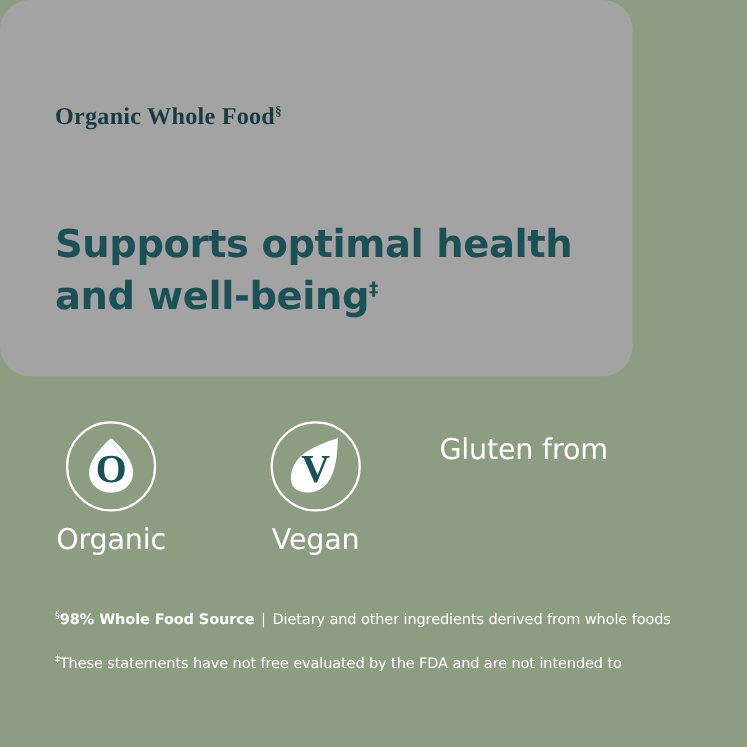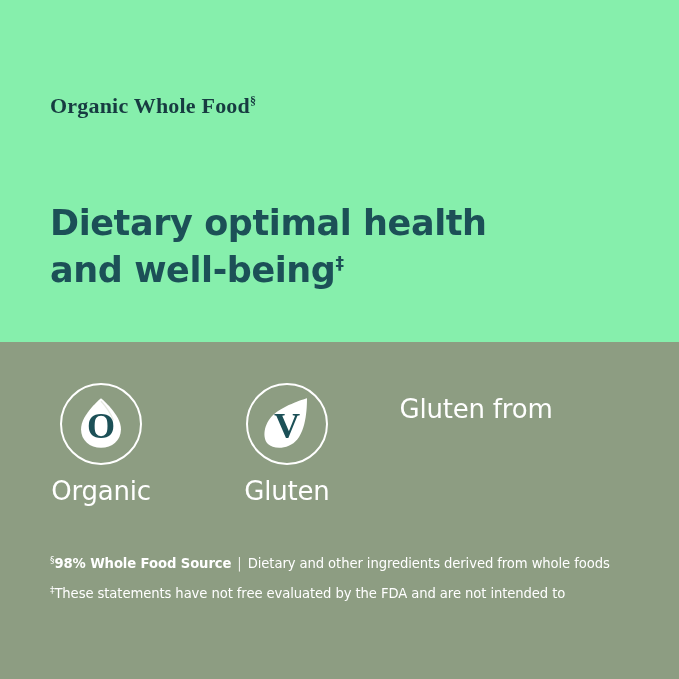--- a/index.html
+++ b/index.html
@@ -20,23 +20,24 @@
     position:relative;
     width:679px;
     height:679px;
     background:#8d9d82;
   }
 
   
   #top-section {
     position:absolute;
     left:0; top:0;
-    width:679px;
+    width:575px;
     height:342px;
-    background:#86efac;
+    background:#a3a3a3;
+    border-radius:27px;
   }
 
   #eyebrow {
     position:absolute;
     left:50px;
     top:93px;
     font-family:"Liberation Serif", serif;
     font-weight:bold;
     font-size:22px;
     color:#173b41;
@@ -135,21 +136,21 @@
   }
 
   .fn-line {
     font-family:"DejaVu Sans", sans-serif;
     color:#ffffff;
     font-size:13.2px;
     letter-spacing:-0.1px;
     white-space:nowrap;
   }
 
-  #fn-primary { margin-bottom:15px; }
+  #fn-primary { margin-bottom:25px; }
   #fn-primary .fn-strong { font-weight:bold; }
   #fn-primary .fn-sep { padding:0 6px; opacity:0.85; }
   #fn-primary .fn-rest { font-weight:normal; }
 
   #fn-secondary .fn-sec-1 { display:block; }
   #fn-secondary .fn-sec-2 { display:block; margin-top:4px; padding-left:8px; }
   .fn-sup {
     font-size:9px;
     vertical-align:super;
     line-height:0;
@@ -161,21 +162,21 @@
 <div id="panel">
 
   <div id="top-section">
 
     <div id="eyebrow">
       <span>Organic Whole Food</span><span class="sup">§</span>
     </div>
 
 
     <div id="tagline">
-      <span>Dietary optimal health</span><br>
+      <span>Supports optimal health</span><br>
       <span>and well-being</span><span class="sup">‡</span>
     </div>
 
   </div>
 
   <div id="badge-row">
 
     <div class="badge b0">
       <div class="badge-ring">
         <svg class="badge-glyph" viewBox="0 0 82 82">
@@ -187,21 +188,21 @@
       <div class="badge-label">Organic</div>
     </div>
 
     <div class="badge b1">
       <div class="badge-ring">
         <svg class="badge-glyph" viewBox="0 0 82 82">
           <path d="M62 14 C62 14 63 44 52 57 C43 68 27 68 21 62 C15 56 16 41 27 31 C38 21 62 14 62 14 Z" fill="#ffffff"></path>
           <text x="41" y="56" text-anchor="middle" font-family="Liberation Serif, serif" font-size="38" font-weight="bold" fill="#1c5057">V</text>
         </svg>
       </div>
-      <div class="badge-label">Gluten</div>
+      <div class="badge-label">Vegan</div>
     </div>
 
     <div class="badge b2">
       <div class="badge-label">Gluten from</div>
     </div>
 
   </div>
 
   <div id="footnotes">
 

